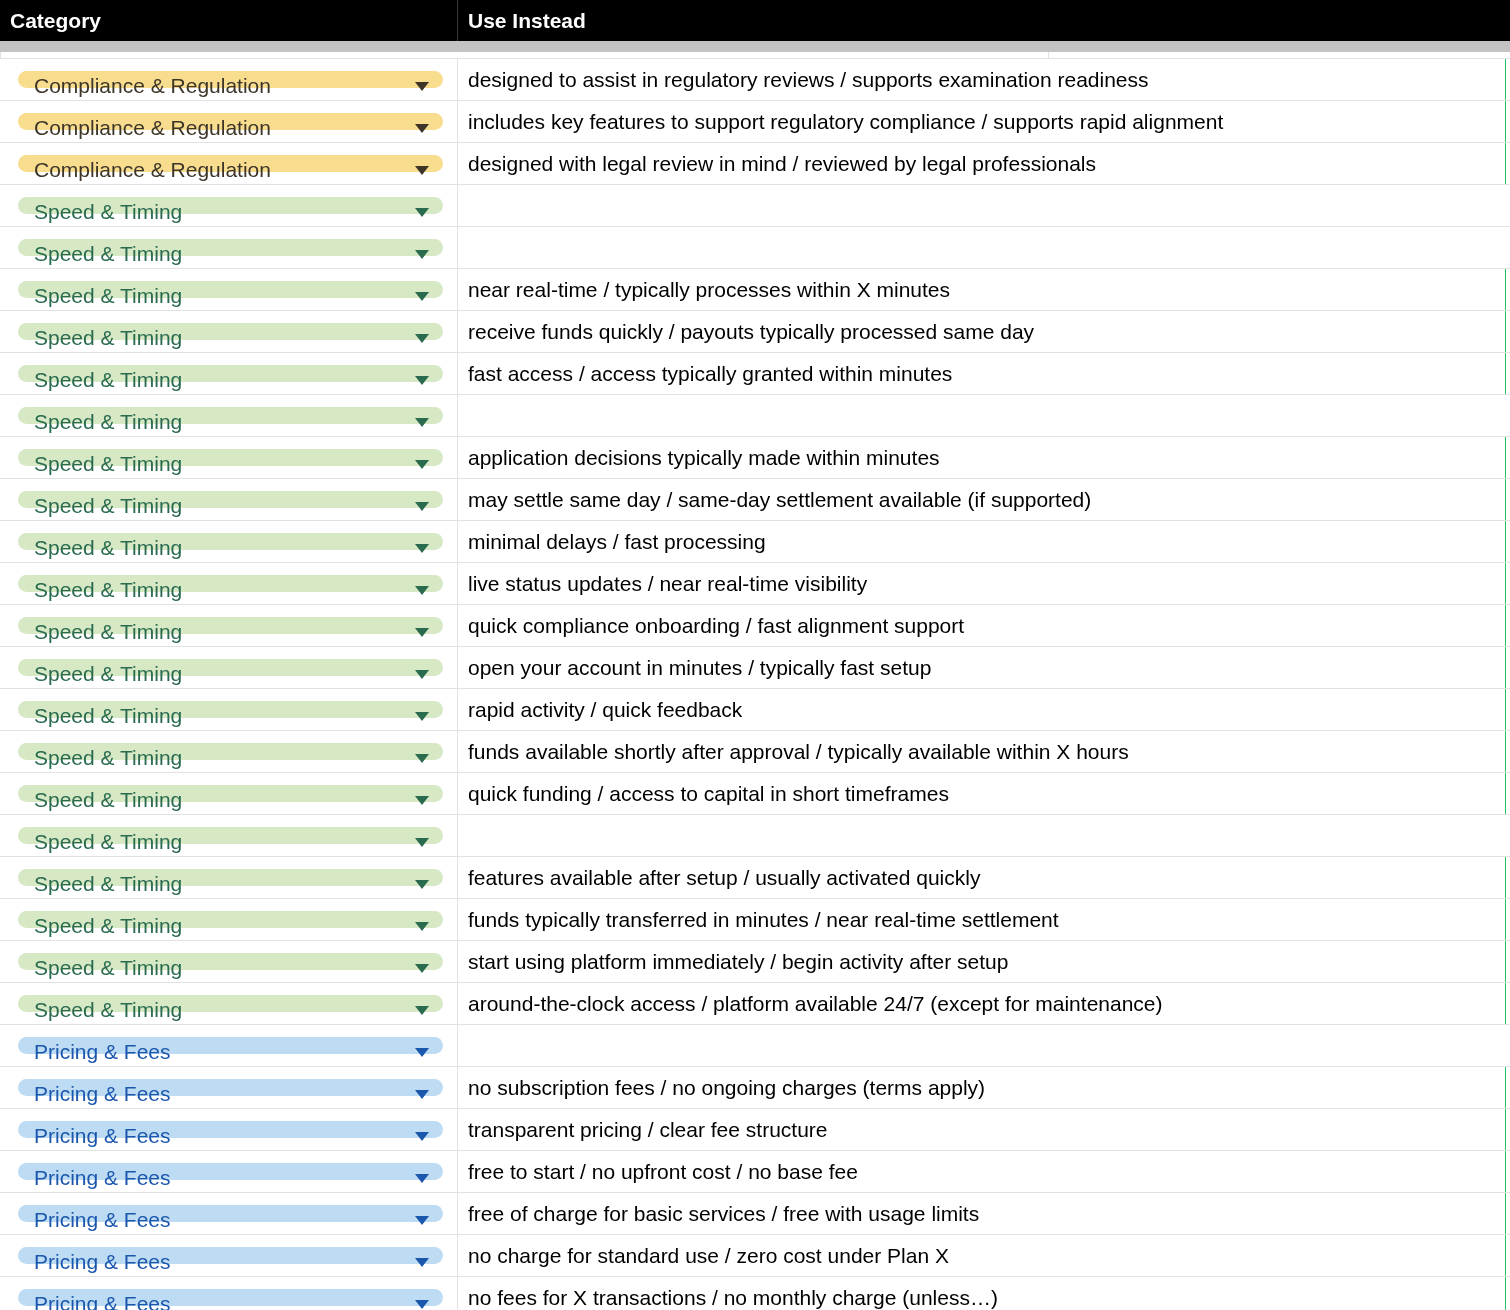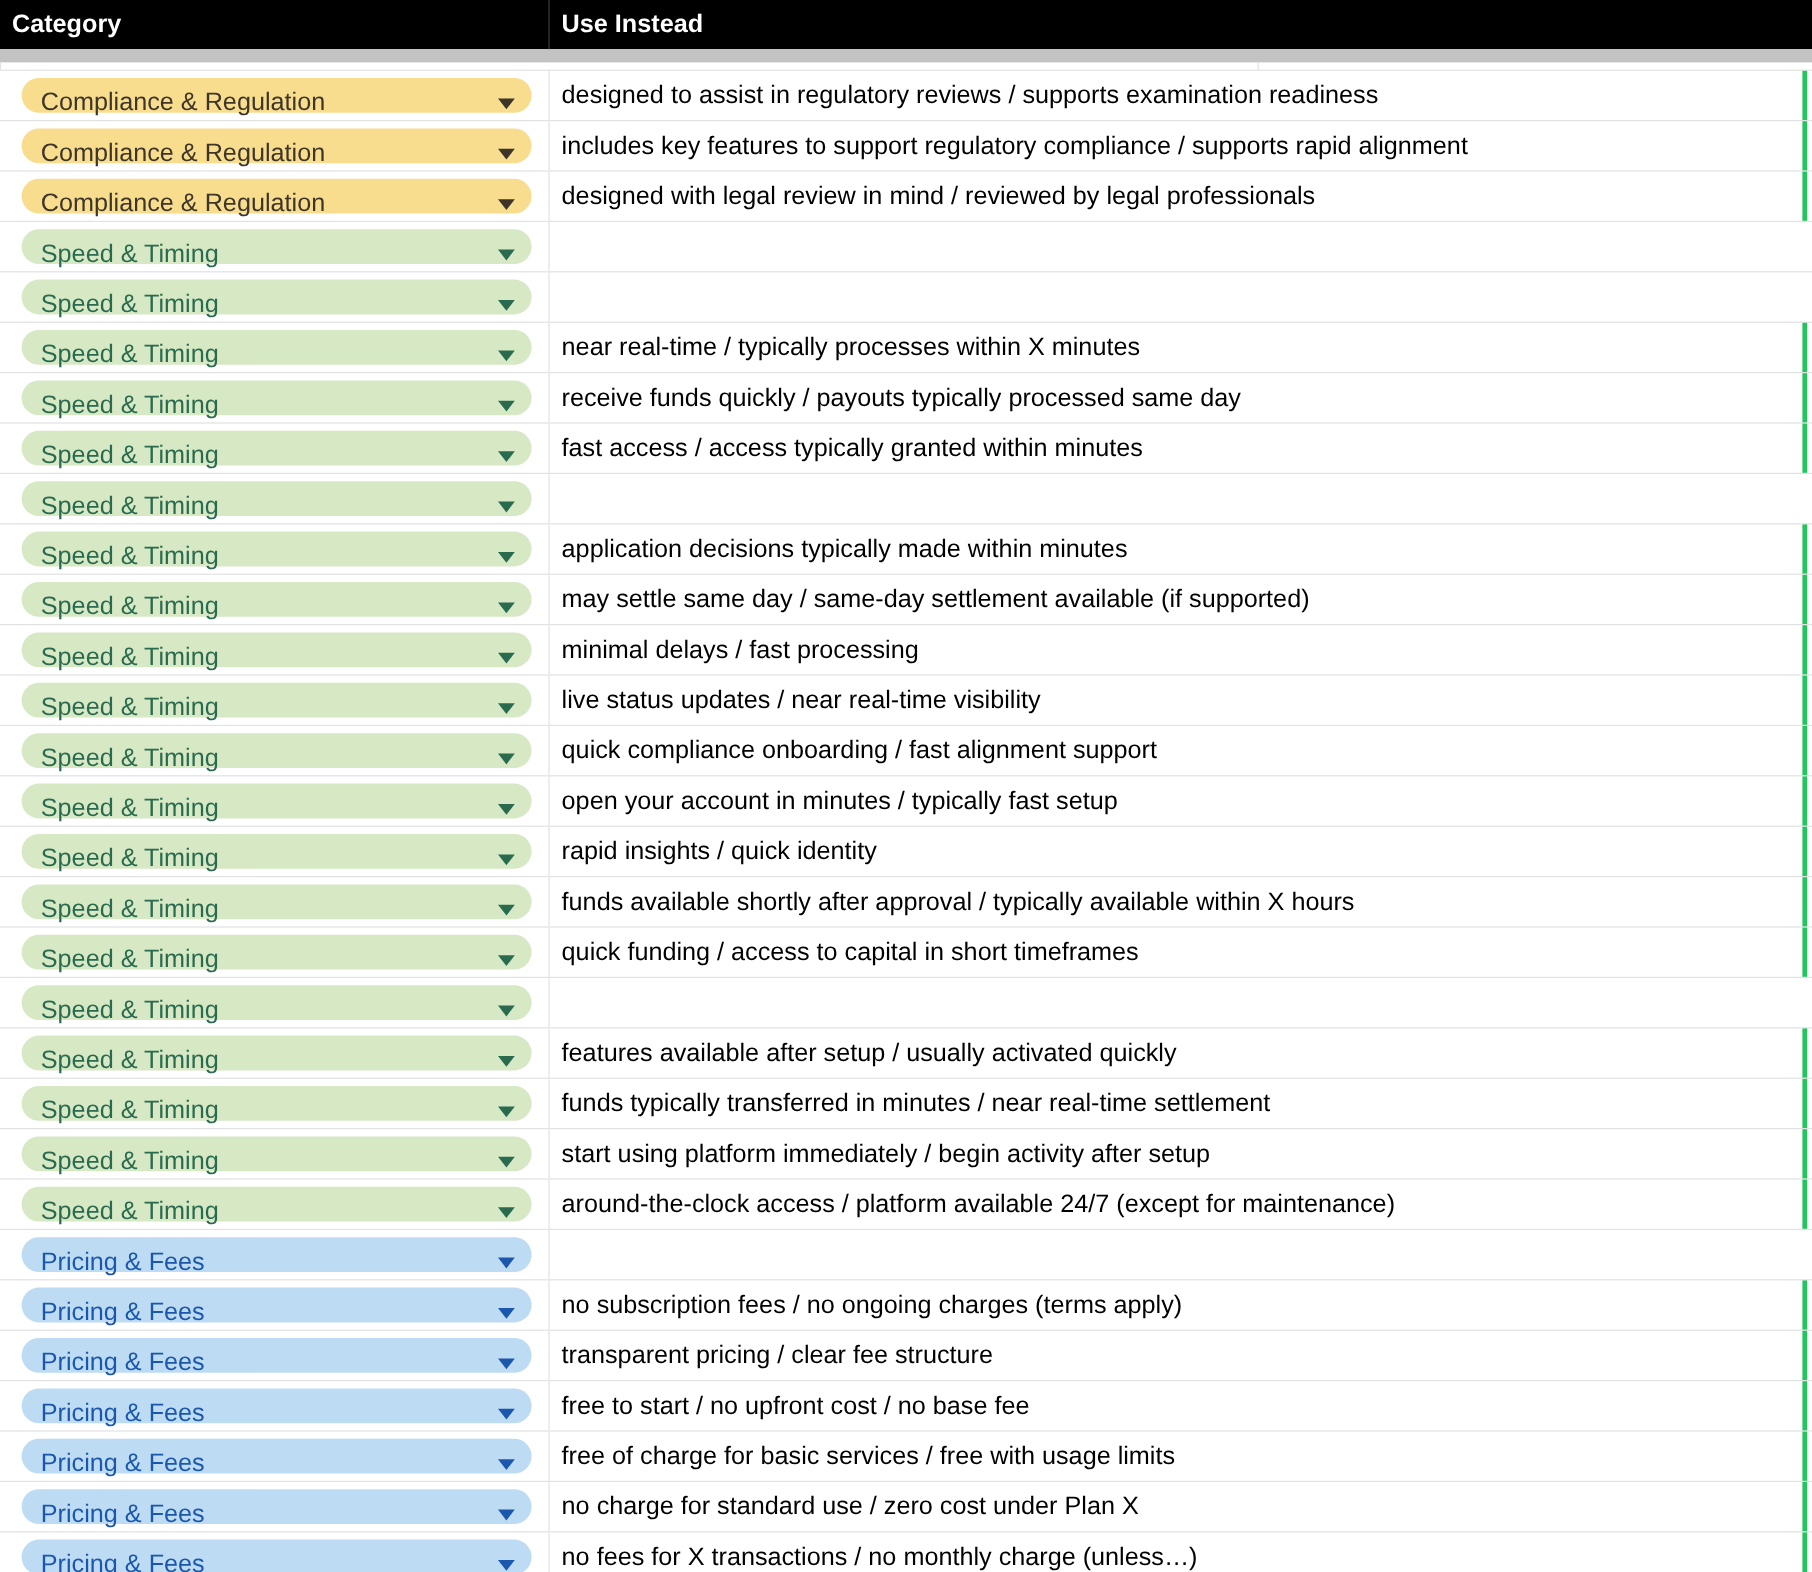--- a/index.html
+++ b/index.html
@@ -67,31 +67,31 @@
     display: flex;
     align-items: center;
     height: 100%;
     box-sizing: border-box;
   }
   .row .cell.cat { border-right: 1px solid #e2e2e2; }
   .row .cell.use {
     flex: none;
     width: 1048px;
     padding-left: 10px;
-    border-right: 4px solid #22c55e;
+    border-right: 1px solid #22c55e;
     font-size: 21px;
     color: #000000;
     white-space: nowrap;
     overflow: hidden;
   }
   .row .spacer { flex: 1; }
   
   .chip {
     margin-left: 18px;
-    height: 29px;
+    height: 17px;
     width: 425px;
     border-radius: 17px;
     display: flex;
     align-items: center;
     justify-content: space-between;
     padding: 12px 14px 0 16px;
     box-sizing: border-box;
     font-size: 21px;
     cursor: pointer;
   }
@@ -290,21 +290,21 @@
     <div class="spacer"></div>
   </div>
 
   <div class="row">
     <div class="cell cat">
       <div class="chip" style="background: rgb(214, 232, 196); color: rgb(42, 107, 79);">
         <span class="chip-label">Speed &amp; Timing</span>
         <span class="chip-arrow" style="border-top-color: rgb(42, 107, 79);"></span>
       </div>
     </div>
-    <div class="cell use">rapid insights / quick identity</div>
+    <div class="cell use">rapid activity / quick feedback</div>
     <div class="spacer"></div>
   </div>
 
   <div class="row">
     <div class="cell cat">
       <div class="chip" style="background: rgb(214, 232, 196); color: rgb(42, 107, 79);">
         <span class="chip-label">Speed &amp; Timing</span>
         <span class="chip-arrow" style="border-top-color: rgb(42, 107, 79);"></span>
       </div>
     </div>

